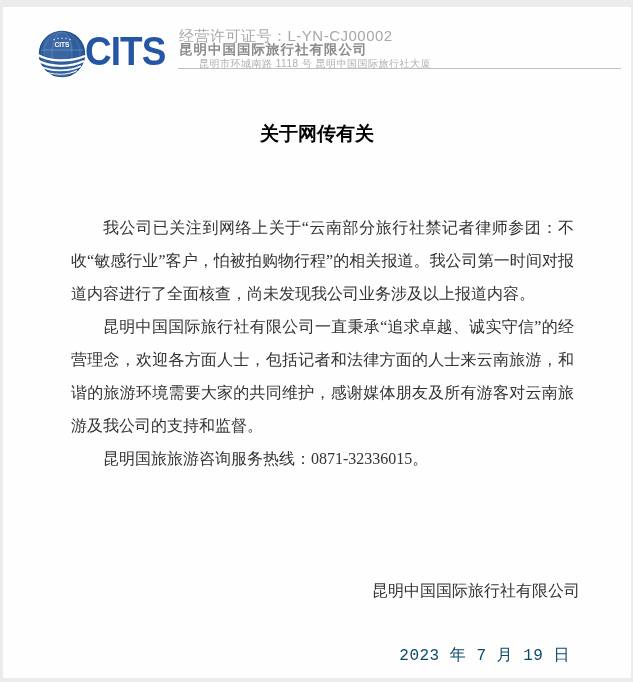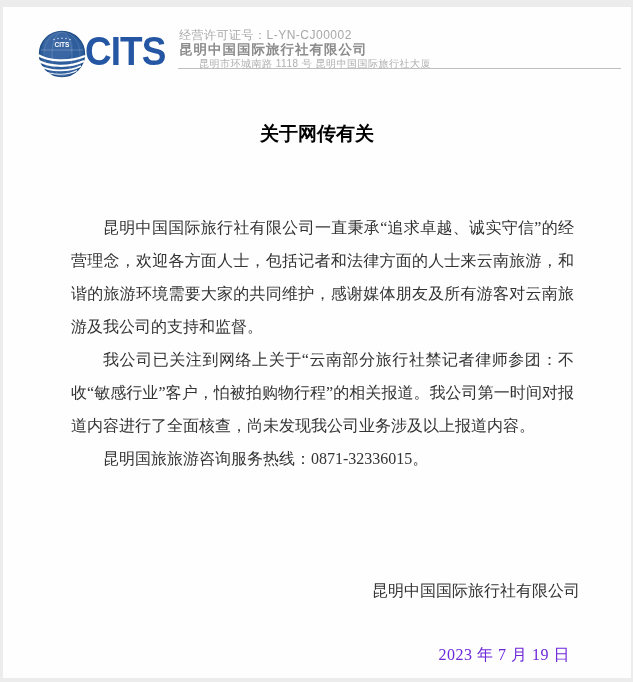--- a/index.html
+++ b/index.html
@@ -15,21 +15,21 @@
   }
   
   .logo-globe{position:absolute;left:33px;top:23px;width:50px;height:48px;}
   .brand{
     position:absolute;left:82px;top:20px;
     font-size:41px;font-weight:bold;color:#2456a4;
     letter-spacing:-1px;transform:scaleX(0.9);transform-origin:left center;
     line-height:48px;
   }
   .header-info{position:absolute;left:176px;top:22px;width:420px;}
-  .hi-license{font-size:12px;color:#a8a8a8;line-height:13px;letter-spacing:0.5px;}
+  .hi-license{font-size:15px;color:#a8a8a8;line-height:13px;letter-spacing:0.5px;}
   .hi-company{font-size:13.5px;color:#8c8c8c;font-weight:bold;line-height:16px;letter-spacing:1px;}
   .hi-address{font-size:10px;color:#b0b0b0;line-height:12px;letter-spacing:0.5px;margin-left:20px;}
   .header-rule{
     position:absolute;left:175px;right:10px;top:61px;height:0;
     border-top:1px solid #bfbfbf;
   }
   
   .doc-title{
     position:absolute;top:108px;left:0;right:0;
     text-align:center;color:#000000;
@@ -43,22 +43,22 @@
     font-family:"Liberation Serif","DejaVu Serif",serif;
   }
   .doc-body p{margin:0;text-indent:2em;}
   .signature{
     position:absolute;right:51px;top:574px;
     font-size:16px;color:#333;
     font-family:"Liberation Serif","DejaVu Serif",serif;
   }
   .doc-date{
     position:absolute;right:61px;top:638px;
-    font-size:16px;color:#6d28d9;letter-spacing:0.5px;
-    font-family:Liberation Serif, serif;
+    font-size:16px;color:#0c4a6e;letter-spacing:0.5px;
+    font-family:Liberation Mono, monospace;
   }
 </style>
 </head>
 <body>
 
 <div class="paper">
 
   <svg class="logo-globe" viewBox="0 0 50 48" xmlns="http://www.w3.org/2000/svg">
     <circle cx="26" cy="24" r="22.5" fill="#2e5d9c"></circle>
     <circle cx="26" cy="24" r="22.5" fill="none" stroke="#1f4c86" stroke-width="1.4"></circle>
@@ -86,21 +86,21 @@
     <div class="hi-address">昆明市环城南路 1118 号  昆明中国国际旅行社大厦</div>
   </div>
 
   <div class="header-rule"></div>
 
   <div class="doc-title">
     <div>关于网传有关</div>
   </div>
 
   <div class="doc-body">
+    <p>我公司已关注到网络上关于“云南部分旅行社禁记者律师参团：不收“敏感行业”客户，怕被拍购物行程”的相关报道。我公司第一时间对报道内容进行了全面核查，尚未发现我公司业务涉及以上报道内容。</p>
     <p>昆明中国国际旅行社有限公司一直秉承“追求卓越、诚实守信”的经营理念，欢迎各方面人士，包括记者和法律方面的人士来云南旅游，和谐的旅游环境需要大家的共同维护，感谢媒体朋友及所有游客对云南旅游及我公司的支持和监督。</p>
-    <p>我公司已关注到网络上关于“云南部分旅行社禁记者律师参团：不收“敏感行业”客户，怕被拍购物行程”的相关报道。我公司第一时间对报道内容进行了全面核查，尚未发现我公司业务涉及以上报道内容。</p>
     <p>昆明国旅旅游咨询服务热线：0871-32336015。</p>
   </div>
 
   <div class="signature">昆明中国国际旅行社有限公司</div>
   <div class="doc-date">2023 年 7 月 19 日</div>
 
 </div>
 
 </body></html>

